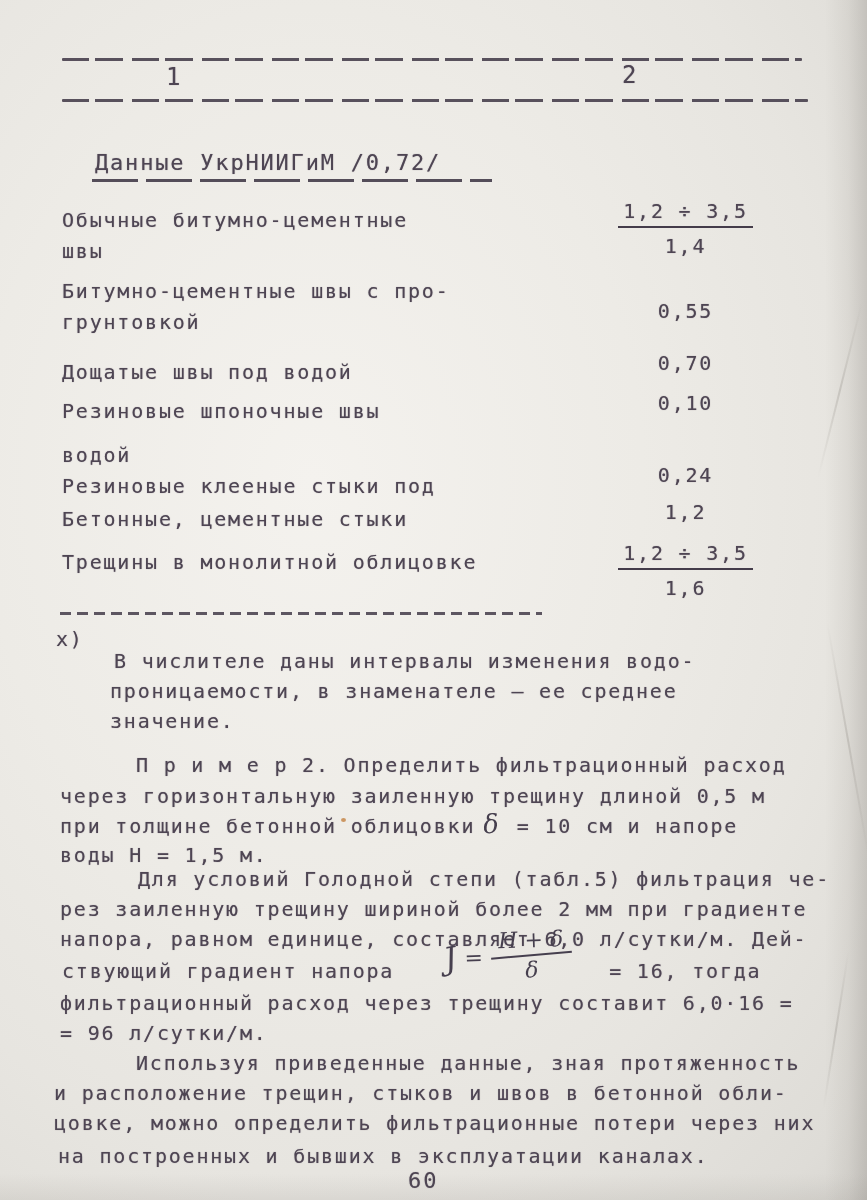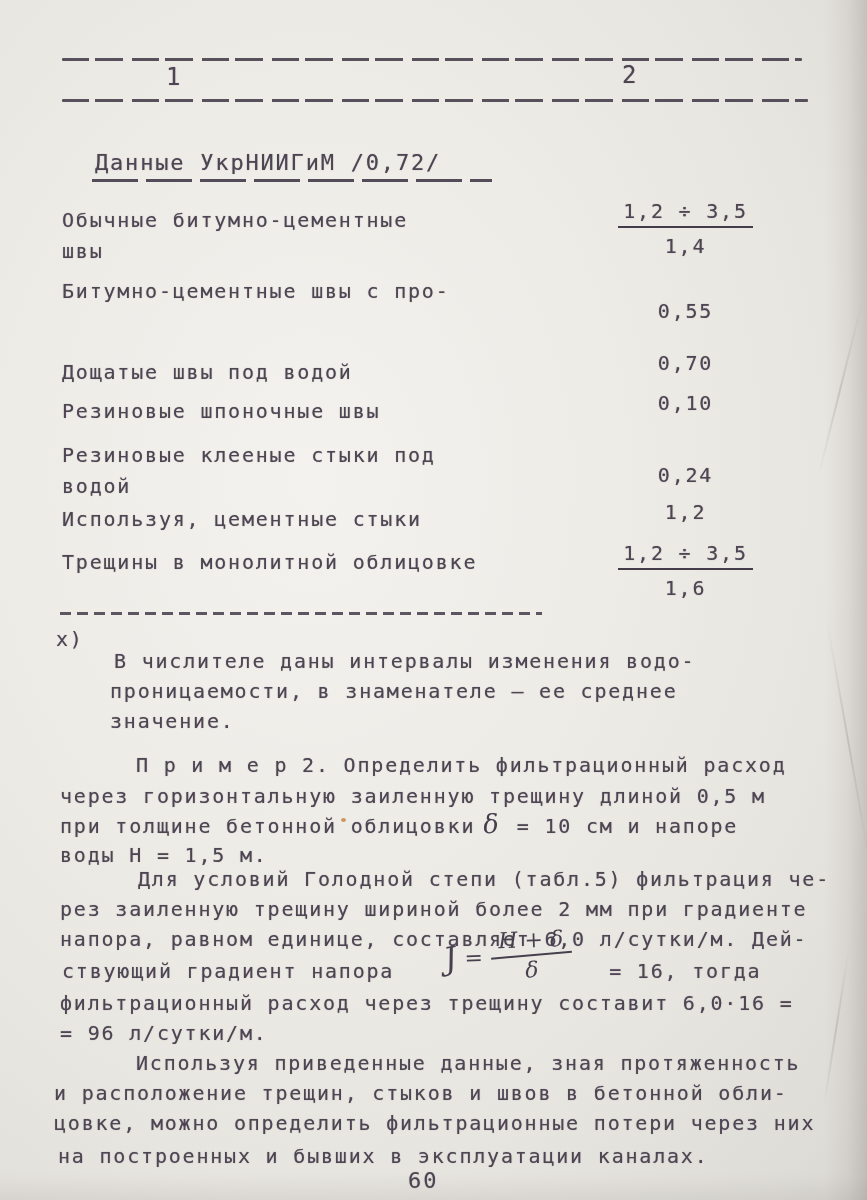--- a/index.html
+++ b/index.html
@@ -107,41 +107,42 @@
   </div>
   <div class="row-value" style="top:198px;">
     <span class="fraction">
       <span class="num">1,2 ÷ 3,5</span>
       <span class="den">1,4</span>
     </span>
   </div>
 
   <div class="row-label" style="top:276px;">
     <span class="ll">Битумно-цементные швы с про-</span>
+    <span class="ll">грунтовкой</span>
   </div>
   <div class="row-value" style="top:299px;">0,55</div>
 
   <div class="row-label" style="top:357px;">
     <span class="ll">Дощатые швы под водой</span>
   </div>
   <div class="row-value" style="top:351px;">0,70</div>
 
   <div class="row-label" style="top:396px;">
     <span class="ll">Резиновые шпоночные швы</span>
   </div>
   <div class="row-value" style="top:391px;">0,10</div>
 
   <div class="row-label" style="top:440px;">
+    <span class="ll">водой</span>
     <span class="ll">Резиновые клееные стыки под</span>
-    <span class="ll">водой</span>
   </div>
   <div class="row-value" style="top:463px;">0,24</div>
 
   <div class="row-label" style="top:504px;">
-    <span class="ll">Используя, цементные стыки</span>
+    <span class="ll">Бетонные, цементные стыки</span>
   </div>
   <div class="row-value" style="top:500px;">1,2</div>
 
   <div class="row-label" style="top:547px;">
     <span class="ll">Трещины в монолитной облицовке</span>
   </div>
   <div class="row-value" style="top:540px;">
     <span class="fraction">
       <span class="num">1,2 ÷ 3,5</span>
       <span class="den">1,6</span>

